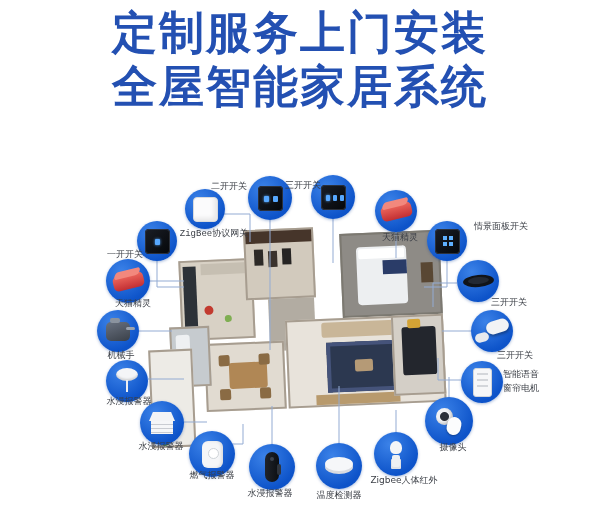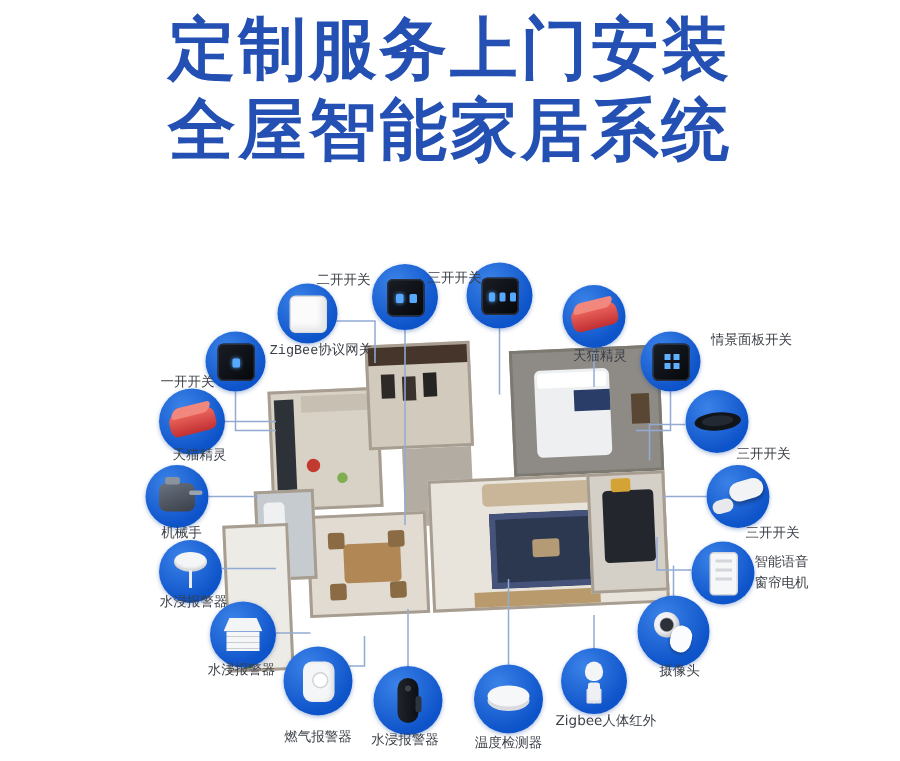--- a/index.html
+++ b/index.html
@@ -275,21 +275,21 @@
         <div class="icon icon-water"></div>
       </div>
       <div class="device-label" style="left: 129px; top: 395px; transform: translateX(-50%);">水浸报警器</div>
       <div class="device-circle" style="left: 140px; top: 401px; height: 44px; width: 44px;">
         <div class="icon icon-kitchenalarm"></div>
       </div>
       <div class="device-label" style="left: 161px; top: 440px; transform: translateX(-50%);">水浸报警器</div>
       <div class="device-circle" style="left: 189px; top: 431px; height: 46px; width: 46px;">
         <div class="icon icon-gas"></div>
       </div>
-      <div class="device-label" style="left: 212px; top: 469px; transform: translateX(-50%); margin-top: 16px;">燃气报警器</div>
+      <div class="device-label" style="left: 212px; top: 469px; transform: translateX(-50%);">燃气报警器</div>
       <div class="device-circle" style="left: 249px; top: 444px; height: 46px; width: 46px;">
         <div class="icon icon-lock"></div>
       </div>
       <div class="device-label" style="left: 270px; top: 487px; transform: translateX(-50%);">水浸报警器</div>
       <div class="device-circle" style="left: 316px; top: 443px; height: 46px; width: 46px;">
         <div class="icon icon-temp"></div>
       </div>
       <div class="device-label" style="left: 339px; top: 489px; transform: translateX(-50%);">温度检测器</div>
       <div class="device-circle" style="left: 374px; top: 432px; height: 44px; width: 44px;">
         <div class="icon icon-pir"></div>

